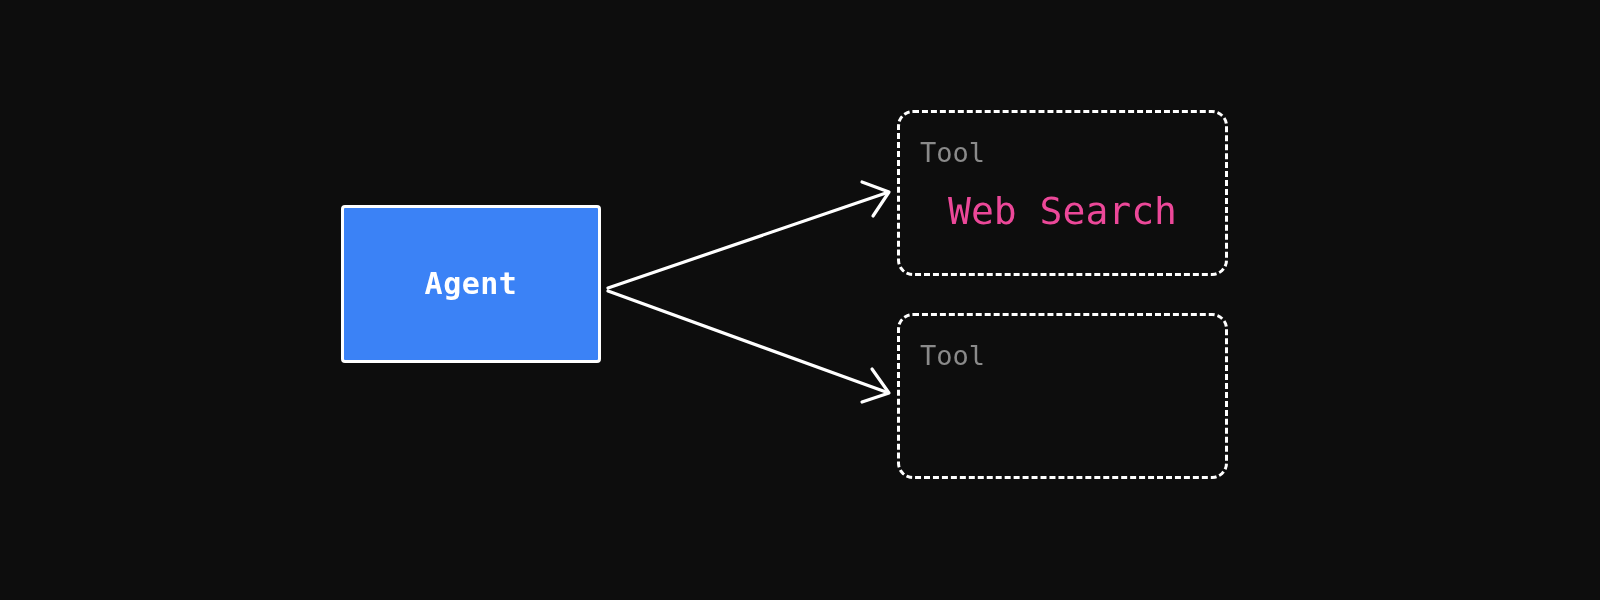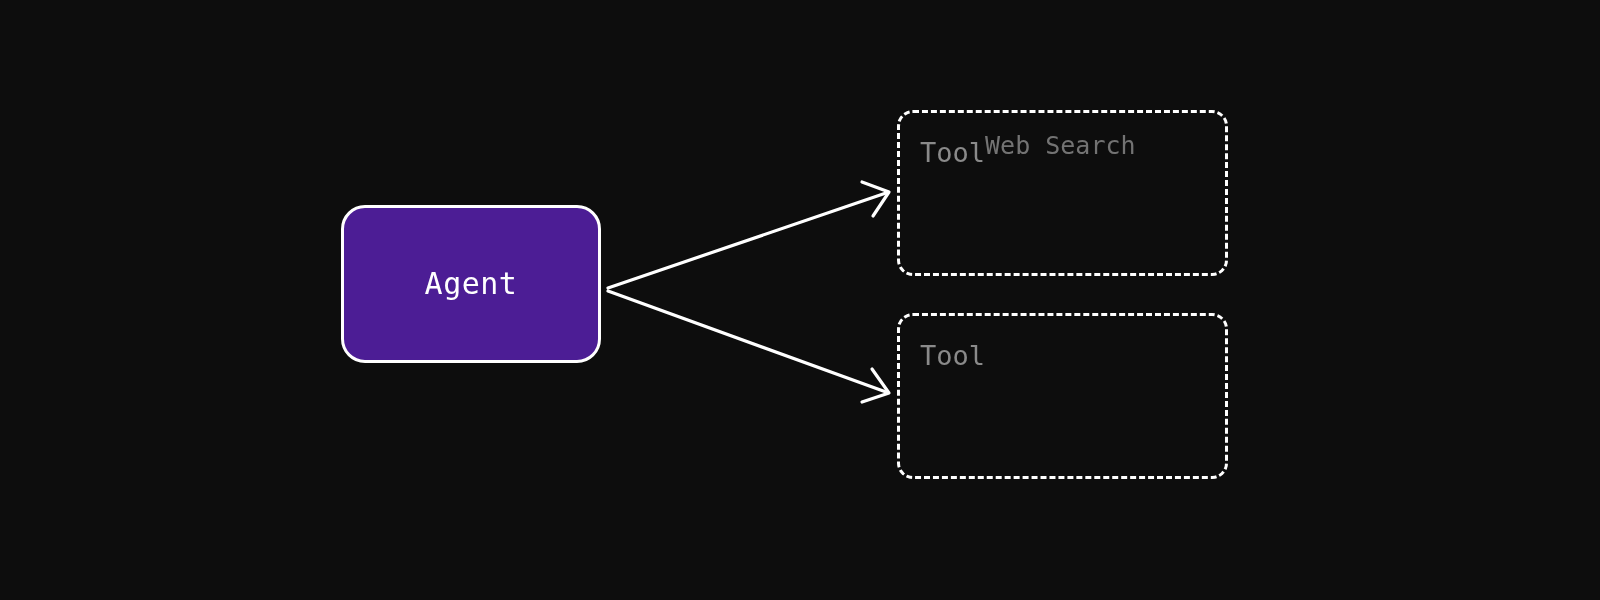--- a/index.html
+++ b/index.html
@@ -31,25 +31,26 @@
 
   
   .node-agent {
     position: absolute;
     left: 341px;
     top: 205px;
     width: 260px;
     height: 158px;
     box-sizing: border-box;
     border: 3px solid #ffffff;
-    border-radius: 24px;
-    background: #4c1d95;
+    border-radius: 4px;
+    background: #3b82f6;
     display: flex;
     align-items: center;
     justify-content: center;
+    font-weight: bold;
   }
   .node-agent .agent-label {
     color: #ffffff;
     font-size: 30px;
     line-height: 1;
     letter-spacing: 0.5px;
     white-space: nowrap;
   }
 
   
@@ -57,39 +58,40 @@
     position: absolute;
     left: 897px;
     width: 331px;
     height: 166px;
     box-sizing: border-box;
     border: 3px dashed #ffffff;
     border-radius: 16px;
     background: #0d0d0d;
     padding: 20px 20px 0 20px;
     display: flex;
-    flex-direction: row;
+    flex-direction: column;
     justify-content: flex-start;
   }
   #node-tool-web-search { top: 110px; }
   #node-tool-crm { top: 313px; }
 
   .tool-kind {
     color: #8a8a8a;
     font-size: 27px;
     line-height: 1;
     margin-top: 6px;
     margin-bottom: 26px;
     white-space: nowrap;
   }
   .tool-name {
-    color: #737373;
-    font-size: 25px;
+    color: #ec4899;
+    font-size: 38px;
     line-height: 1;
     white-space: nowrap;
+    text-align: center;
   }
 </style>
 </head>
 <body>
 
 <div id="canvas">
 
   <svg id="edge-layer" viewBox="0 0 1600 600" width="1600" height="600" xmlns="http://www.w3.org/2000/svg">
     <g fill="none" stroke="#ffffff" stroke-width="3.2" stroke-linecap="round" stroke-linejoin="round">
 

